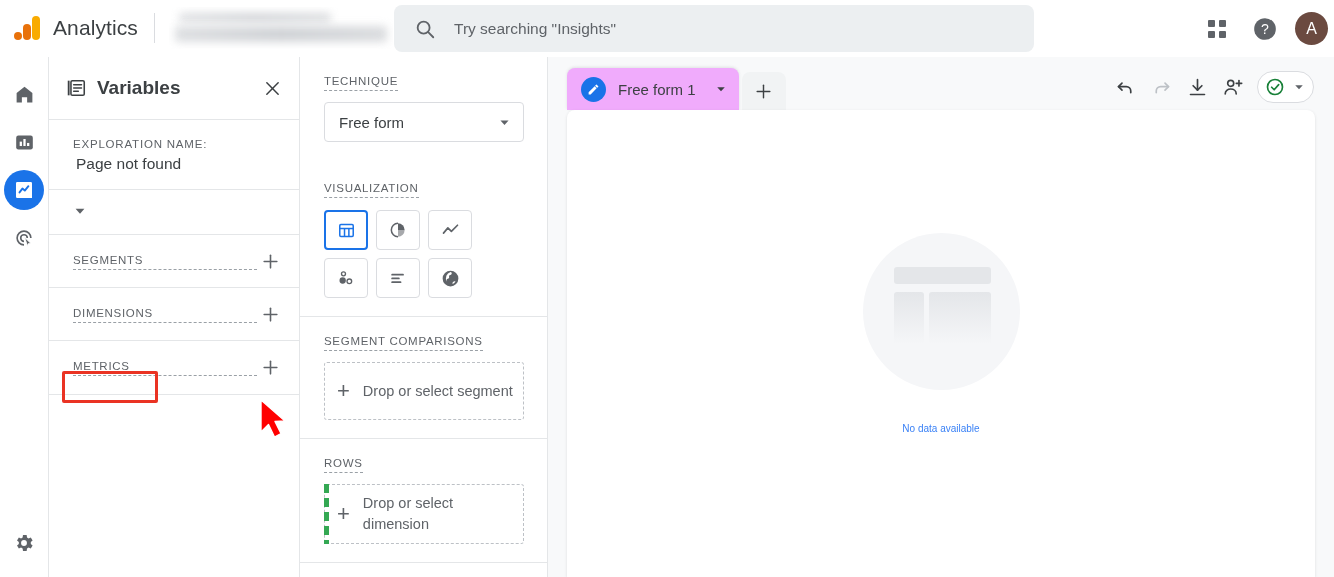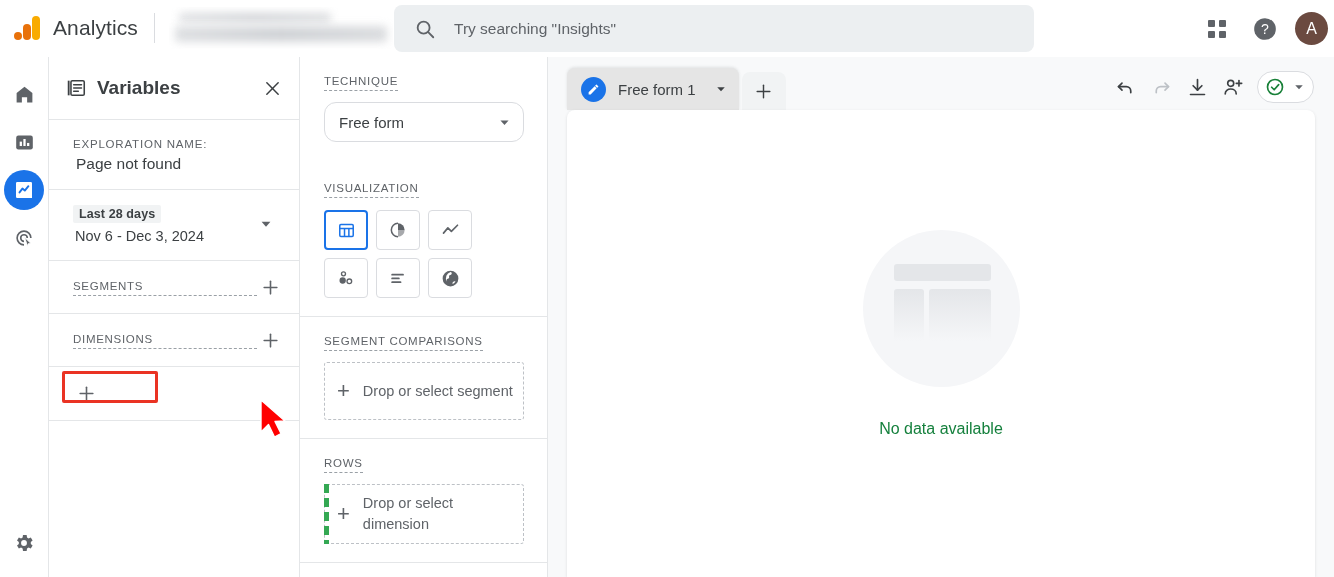--- a/index.html
+++ b/index.html
@@ -142,21 +142,21 @@
   }
   .cursor-arrow {
     position: absolute; left: 256px; top: 398px; width: 34px; height: 42px;
     pointer-events: none; z-index: 10;
   }
 
   
   .set-block { border-bottom: 1px solid #e4e6e8; padding: 14px 20px 18px 24px; }
   .select-box {
     margin-top: 11px; width: 200px; height: 40px; border: 1px solid #dadce0;
-    border-radius: 12px; display: flex; align-items: center; padding: 0 12px 0 14px;
+    border-radius: 4px; display: flex; align-items: center; padding: 0 12px 0 14px;
     cursor: pointer; background: #fff;
   }
   .select-box .sb-text { font-size: 15px; color: #3c4043; flex: 1 1 auto; }
   .viz-grid {
     margin-top: 12px; display: grid; grid-template-columns: repeat(3, 44px);
     grid-gap: 8px;
   }
   .viz-cell {
     width: 44px; height: 40px; border: 1px solid #dadce0; border-radius: 4px;
     display: flex; align-items: center; justify-content: center; cursor: pointer;
@@ -182,21 +182,21 @@
 
   
   .main {
     position: absolute; left: 548px; top: 57px; width: 786px; height: 520px;
     background: #f8f9fa;
   }
   .tabstrip {
     position: absolute; left: 19px; top: 11px; display: flex; align-items: flex-end;
   }
   .tab {
-    height: 42px; background: #e5e5e5; border-radius: 8px 8px 0 0;
+    height: 42px; background: #f0abfc; border-radius: 8px 8px 0 0;
     display: flex; align-items: center; padding: 0 12px 0 14px; cursor: pointer;
     box-shadow: 0 -1px 3px rgba(60,64,67,.12);
   }
   .tab-pencil {
     width: 25px; height: 25px; border-radius: 50%; background: #1a73e8;
     display: flex; align-items: center; justify-content: center; flex: none;
   }
   .tab-label { margin-left: 12px; font-size: 15px; color: #3c4043; white-space: nowrap; }
   .tab-caret { margin-left: 19px; width: 12px; height: 12px; flex: none; }
   .tab-add {
@@ -238,21 +238,21 @@
     background: #e4e6e9; border-radius: 3px;
   }
   .ec-col-l {
     position: absolute; left: 31px; top: 59px; width: 30px; height: 52px;
     background: linear-gradient(to bottom,#e4e6e9,#f5f6f8); border-radius: 3px 3px 0 0;
   }
   .ec-col-r {
     position: absolute; left: 66px; top: 59px; width: 62px; height: 52px;
     background: linear-gradient(to bottom,#e4e6e9,#f5f6f8); border-radius: 3px 3px 0 0;
   }
-  .empty-text { margin-top: 33px; font-size: 16px; color: #15803d; }
+  .empty-text { margin-top: 33px; font-size: 10px; color: #3b82f6; }
 </style>
 </head>
 <body>
 
 <div class="app">
 
   <div class="topbar">
     <svg class="ga-logo" viewBox="0 0 30 30">
       <rect x="20" y="3" width="8" height="24" rx="4" fill="#f9ab00"></rect>
       <rect x="11" y="11" width="8" height="16" rx="4" fill="#e8710a"></rect>
@@ -348,24 +348,20 @@
         </svg>
       </span>
     </div>
 
     <div class="section">
       <div class="sec-label" style="border-bottom:none;letter-spacing:.8px">EXPLORATION NAME:</div>
       <div class="sec-value">Page not found</div>
     </div>
 
     <div class="daterow">
-      <div class="date-texts">
-        <span class="date-chip">Last 28 days</span>
-        <div class="date-range">Nov 6 - Dec 3, 2024</div>
-      </div>
       <svg class="caret-down" viewBox="0 0 16 16" fill="#5f6368">
         <path d="M3 5.5h10L8 11z"></path>
       </svg>
     </div>
 
     <div class="addrow">
       <span class="sec-label">SEGMENTS</span>
       <span class="plus-btn">
         <svg width="19" height="19" viewBox="0 0 24 24" stroke="#5f6368" stroke-width="2" stroke-linecap="round">
           <line x1="12" y1="4" x2="12" y2="20"></line>
@@ -378,20 +374,21 @@
       <span class="sec-label">DIMENSIONS</span>
       <span class="plus-btn">
         <svg width="19" height="19" viewBox="0 0 24 24" stroke="#5f6368" stroke-width="2" stroke-linecap="round">
           <line x1="12" y1="4" x2="12" y2="20"></line>
             <line x1="4" y1="12" x2="20" y2="12"></line>
         </svg>
       </span>
     </div>
 
     <div class="addrow metrics">
+      <span class="sec-label">METRICS</span>
       <span class="plus-btn">
         <svg width="19" height="19" viewBox="0 0 24 24" stroke="#5f6368" stroke-width="2" stroke-linecap="round">
           <line x1="12" y1="4" x2="12" y2="20"></line>
             <line x1="4" y1="12" x2="20" y2="12"></line>
         </svg>
       </span>
     </div>
   </div>
 
   <div class="metrics-highlight"></div>

